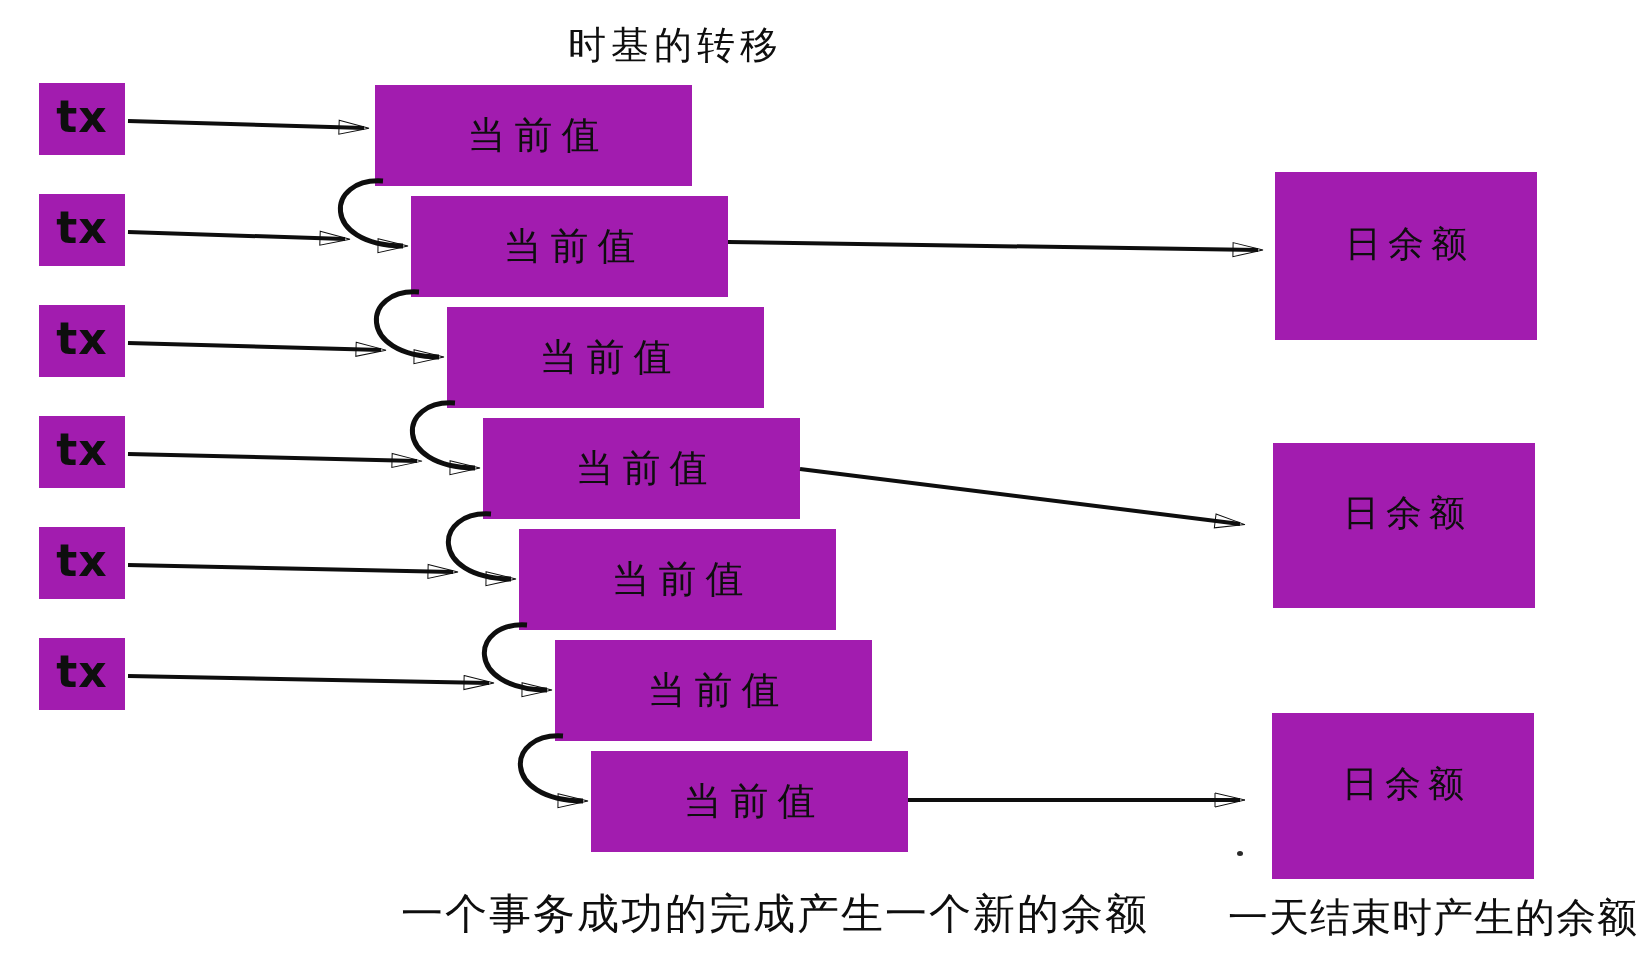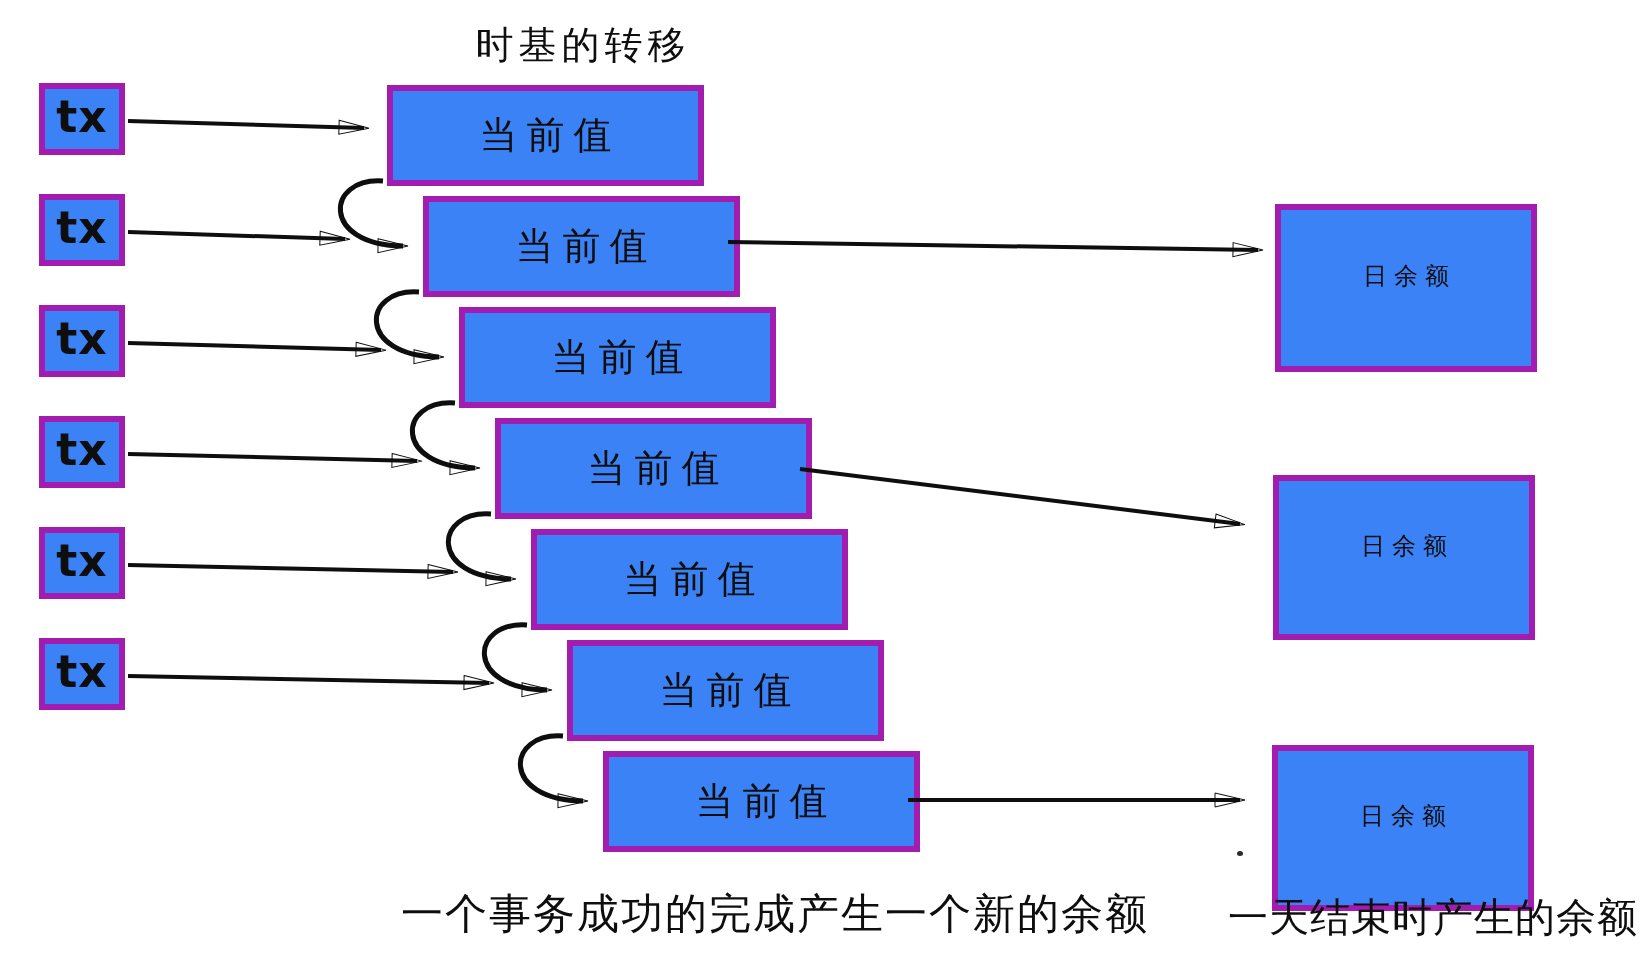--- a/index.html
+++ b/index.html
@@ -13,21 +13,21 @@
     height: 953px;
     background: #ffffff;
     overflow: hidden;
     font-family: "Liberation Serif", "DejaVu Serif", serif;
     color: #0e0e0e;
   }
   .box {
     position: absolute;
     box-sizing: border-box;
     border: 6px solid #a21caf;
-    background: #3b82f6;
+    background: #a21caf;
     display: flex;
     align-items: center;
     justify-content: center;
     z-index: 1;
   }
   .tx {
     width: 86px;
     height: 72px;
     left: 39px;
     font-family: "DejaVu Sans", "Liberation Sans", sans-serif;
@@ -35,36 +35,34 @@
     font-size: 44px;
     letter-spacing: 1px;
     padding-bottom: 6px;
   }
   .cv {
     width: 317px;
     height: 101px;
     font-size: 38px;
     letter-spacing: 9px;
     text-indent: 9px;
-    margin-left: 12px;
   }
   .db {
     width: 262px;
-    font-size: 24px;
+    font-size: 36px;
     letter-spacing: 7px;
     text-indent: 7px;
     padding-bottom: 24px;
-    margin-top: 32px;
   }
   .title {
     position: absolute;
     left: 383px;
     top: 20px;
     width: 400px;
-    text-align: center;
+    text-align: right;
     font-size: 38px;
     letter-spacing: 5px;
     z-index: 2;
   }
   .caption {
     position: absolute;
     white-space: nowrap;
     z-index: 2;
   }
   .caption-left {

